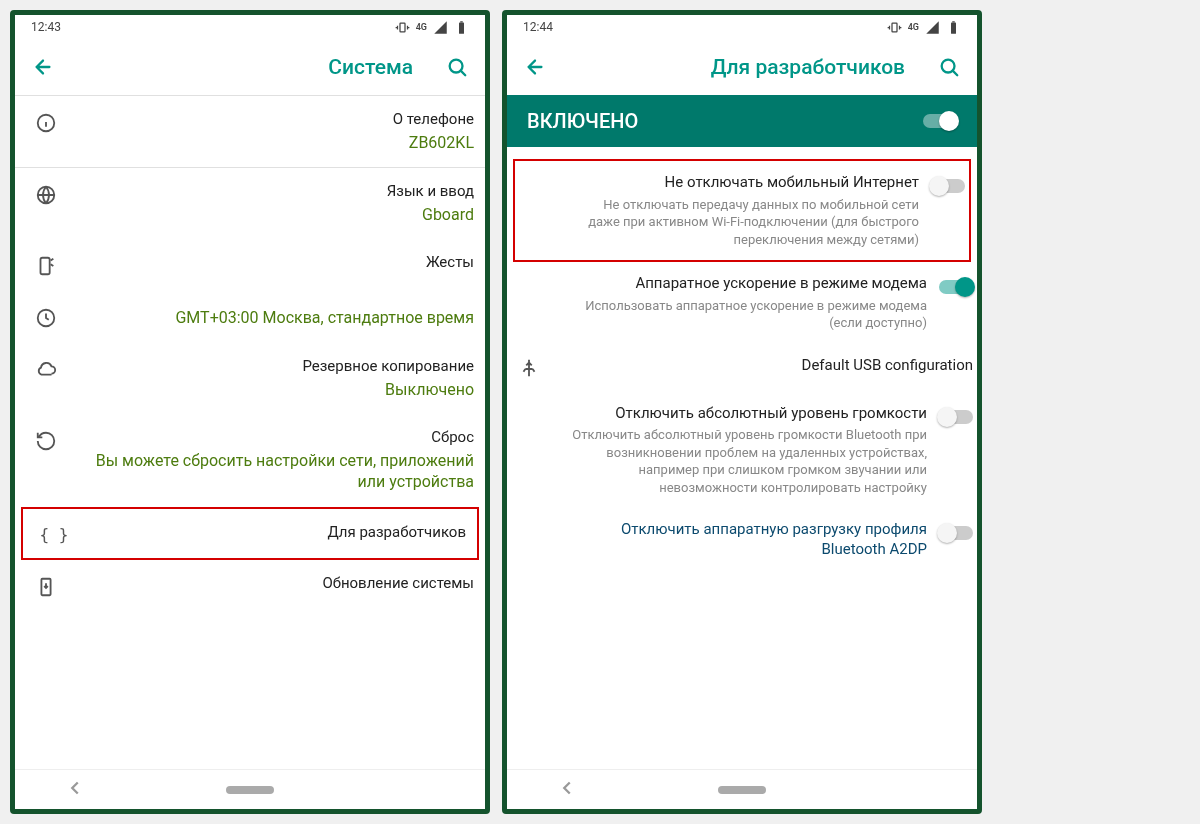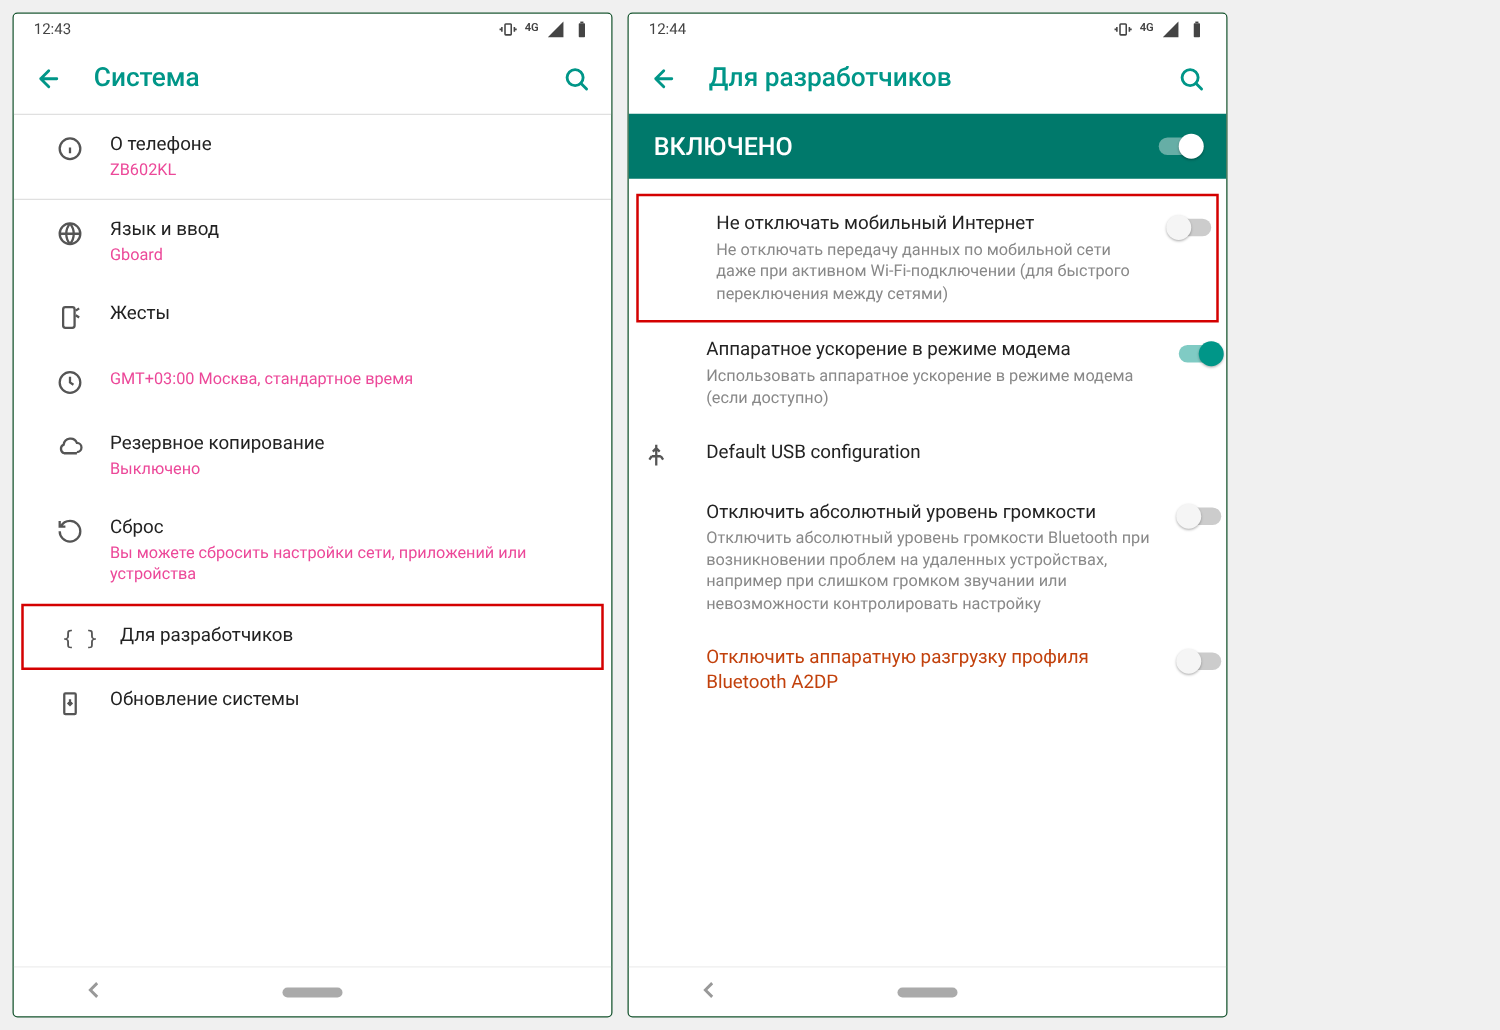--- a/index.html
+++ b/index.html
@@ -9,77 +9,79 @@
     width: 1200px;
     height: 824px;
     display: flex;
     gap: 12px;
     padding: 10px;
   }
   .phone {
     width: 480px;
     height: 804px;
     background: #fff;
-    border: 1px solid #14532d;
+    border: 5px solid #14532d;
     border-radius: 4px;
     display: flex;
     flex-direction: column;
     position: relative;
     overflow: hidden;
+    text-align: right;
   }
   .status-bar {
     height: 24px;
     display: flex;
     align-items: center;
     justify-content: space-between;
     padding: 0 16px;
     font-size: 12px;
     color: #444;
     background: #fff;
   }
   .status-right { display: flex; align-items: center; gap: 6px; }
   .app-bar {
     height: 56px;
     display: flex;
     align-items: center;
     padding: 0 8px;
     background: #fff;
+    gap: 24px;
   }
   .app-bar .back-icon, .app-bar .search-icon {
     width: 40px; height: 40px;
     display: flex; align-items: center; justify-content: center;
     color: #009688;
     cursor: pointer;
   }
   .app-bar .title {
     flex: 1;
     font-size: 21px;
     font-weight: 500;
     color: #009688;
     padding-left: 16px;
   }
   .divider { height: 1px; background: #e0e0e0; }
   .list { flex: 1; overflow: hidden; }
   .list-item {
     display: flex;
     align-items: flex-start;
-    padding: 14px 25px;
+    padding: 14px 11px;
     cursor: pointer;
     position: relative;
   }
   .list-item .icon {
     width: 40px;
     display: flex;
     justify-content: center;
     color: #555;
     padding-top: 2px;
   }
   .list-item .texts { flex: 1; padding-left: 12px; }
   .list-item .primary { font-size: 15px; color: #222; line-height: 1.3; }
-  .list-item .secondary { font-size: 13px; color: #ec4899; margin-top: 2px; line-height: 1.35; }
+  .list-item .secondary { font-size: 16px; color: #4d7c0f; margin-top: 2px; line-height: 1.35; }
   .highlight-box {
     border: 2px solid #d40000;
     margin: 0 6px;
   }
   .highlight-box .list-item { border-bottom: none; }
 
   .enabled-banner {
     background: #00796b;
     color: #fff;
     display: flex;
@@ -132,21 +134,21 @@
     align-items: flex-start;
     padding: 12px 4px;
     cursor: pointer;
   }
   .dev-item .dev-icon { width: 36px; color: #555; display:flex; justify-content:center; padding-top:2px; }
   .dev-item .texts { flex: 1; }
   .dev-item .primary { font-size: 15px; color: #222; line-height: 1.3; }
   .dev-item .secondary { font-size: 13px; color: #888; margin-top: 3px; line-height: 1.35; }
   .dev-item.with-icon .texts { padding-left: 22px; }
   .dev-item.no-icon .texts { padding-left: 58px; }
-  .disabled .primary, .disabled .secondary { color: #c2410c; }
+  .disabled .primary, .disabled .secondary { color: #0c4a6e; }
 
   .nav-bar {
     height: 40px;
     display: flex;
     align-items: center;
     justify-content: center;
     gap: 140px;
     border-top: 1px solid #eee;
   }
   .nav-back { color: #999; }

